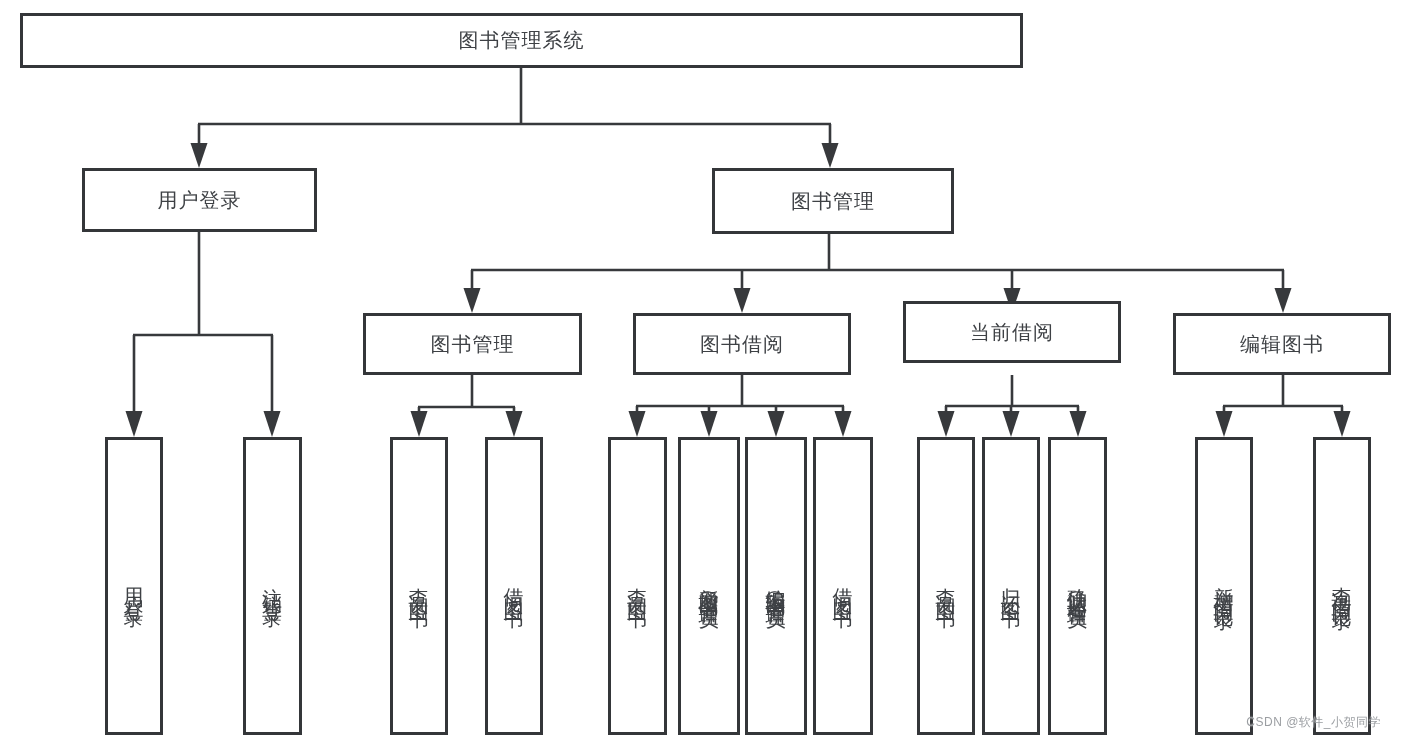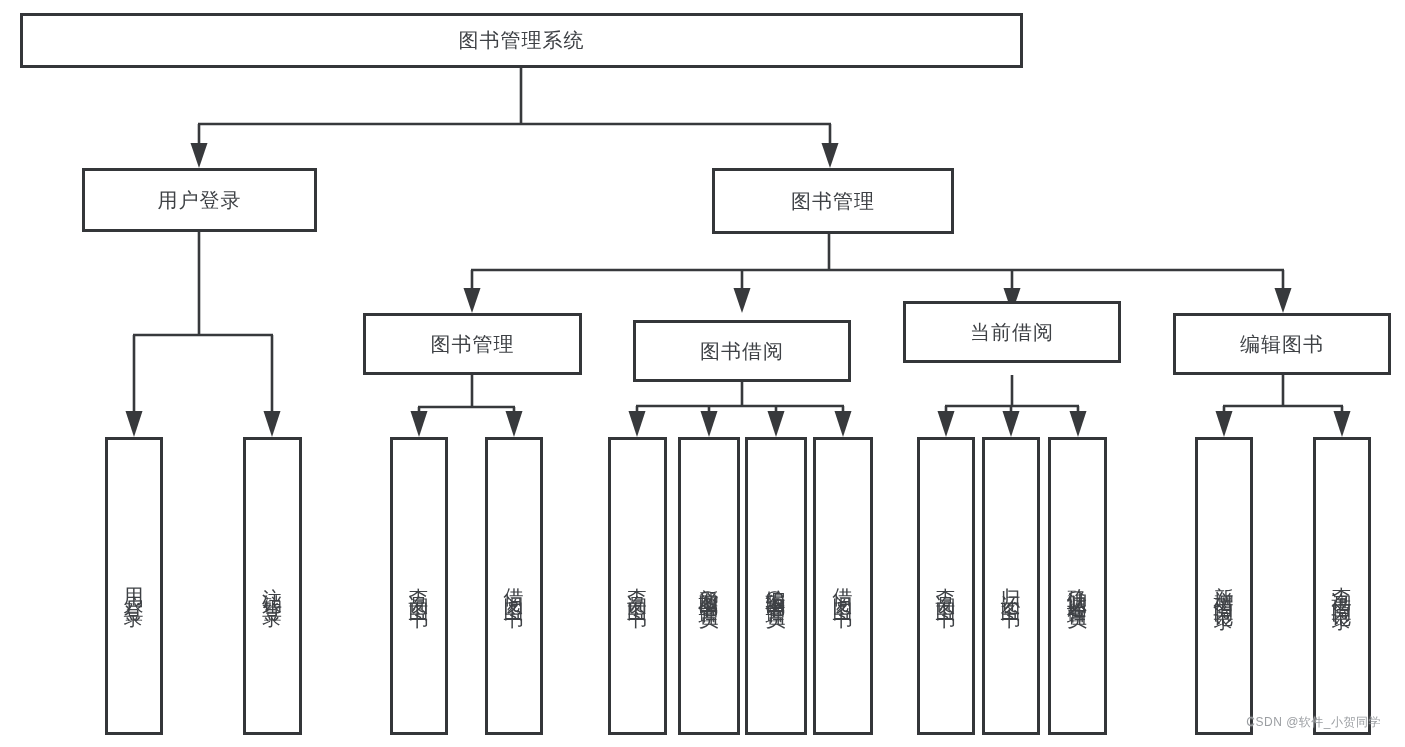--- a/index.html
+++ b/index.html
@@ -83,21 +83,21 @@
   <div class="node h" style="left:82px;top:168px;width:235px;height:64px;">
     <span>用户登录</span>
   </div>
   <div class="node h" style="left:712px;top:168px;width:242px;height:66px;">
     <span>图书管理</span>
   </div>
 
   <div class="node h" style="left:363px;top:313px;width:219px;height:62px;">
     <span>图书管理</span>
   </div>
-  <div class="node h" style="left:633px;top:313px;width:218px;height:62px;margin-top:7px;">
+  <div class="node h" style="left:633px;top:313px;width:218px;height:62px;">
     <span>图书借阅</span>
   </div>
   <div class="node h" style="left:903px;top:301px;width:218px;height:62px;">
     <span>当前借阅</span>
   </div>
   <div class="node h" style="left:1173px;top:313px;width:218px;height:62px;">
     <span>编辑图书</span>
   </div>
 
   <div class="node v" style="left:105px;top:437px;width:58px;height:298px;">

